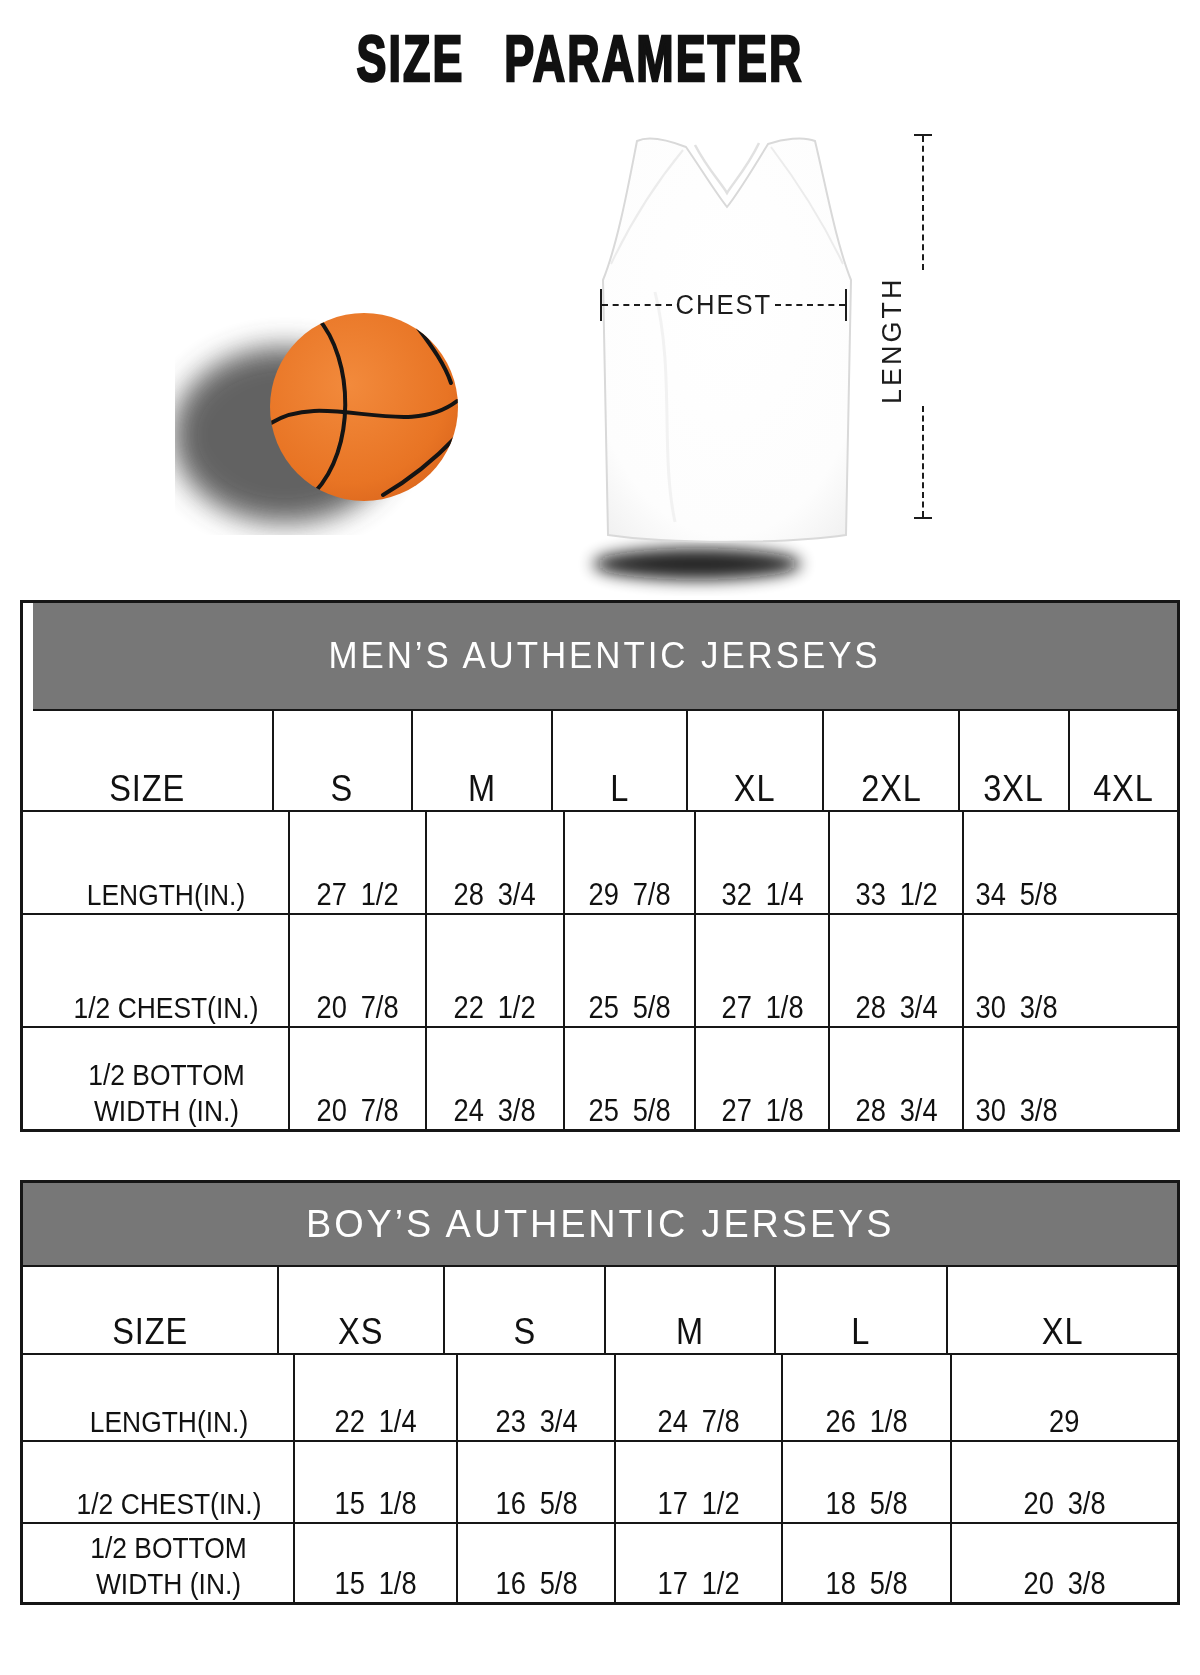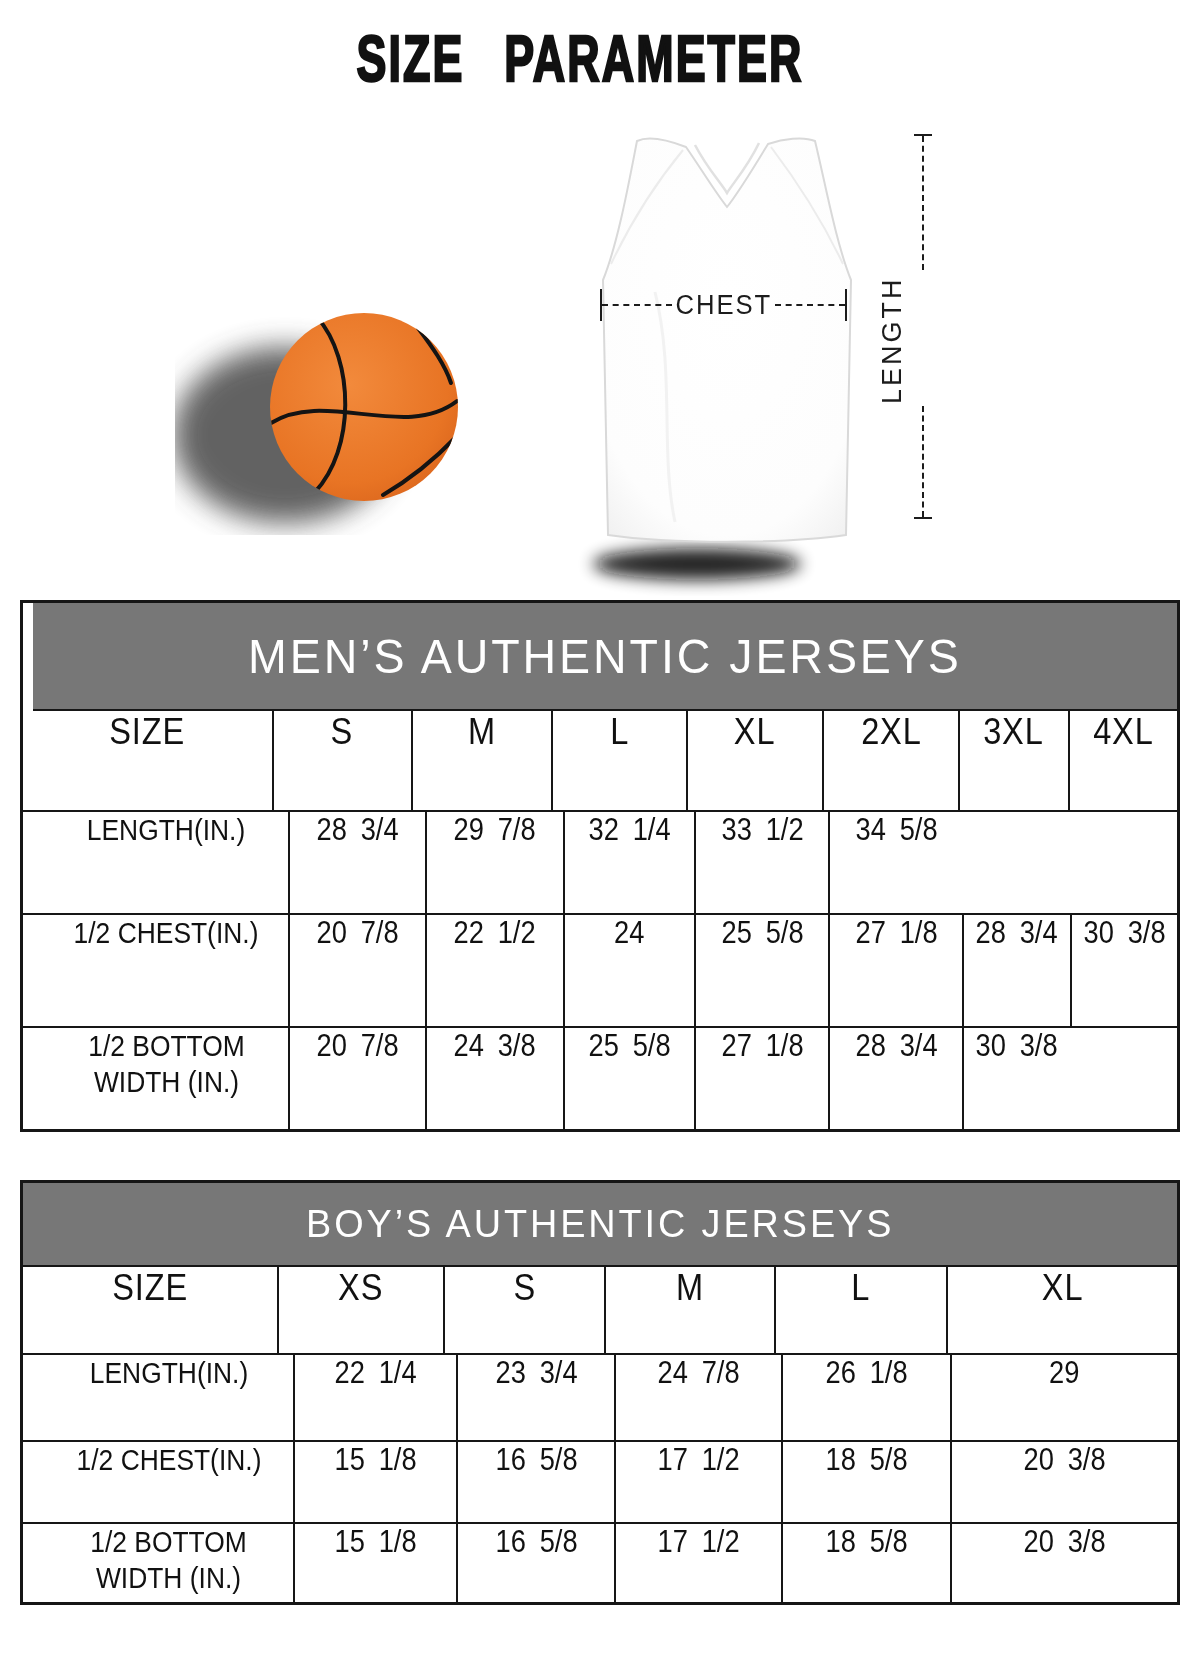--- a/index.html
+++ b/index.html
@@ -47,29 +47,29 @@
   .tbl{
     position:absolute;left:20px;width:1160px;box-sizing:border-box;
     border:3px solid #161616;background:#fff;
   }
   .tbl-head{
     display:flex;align-items:center;justify-content:center;
     color:#fff;border-bottom:2px solid #161616;
   }
   .tbl-head span{letter-spacing:3px;transform:scaleX(0.97);white-space:nowrap;}
   .men{top:600px;}
-  .men .tbl-head{height:106px;background:#777777;font-size:48px;margin-left:10px;}
+  .men .tbl-head{height:106px;background:#777777;font-size:36px;margin-left:10px;}
   .boy{top:1180px;}
   .boy .tbl-head{height:82px;background:#777777;font-size:39px;}
   .grid{display:grid;}
   .men-cols{grid-template-columns:250fr 140fr 141fr 135fr 137fr 137fr 110fr 110fr;}
   .boy-cols{grid-template-columns:255fr 167fr 162fr 171fr 173fr 232fr;}
   .grid + .grid{border-top:2px solid #161616;padding-left:21px;}
   .cell{
-    display:flex;align-items:flex-start;justify-content:center;
+    display:flex;align-items:flex-end;justify-content:center;
     border-left:2px solid #161616;text-align:center;overflow:hidden;
   }
   .cell:first-child{border-left:none;}
   .men .row-size{height:99px;}
   .men .r1{height:101px;}
   .men .r2{height:111px;}
   .men .r3{height:101px;}
   .boy .row-size{height:86px;}
   .boy .r1{height:85px;}
   .boy .r2{height:80px;}
@@ -188,20 +188,23 @@
       <div class="cell">
           <span class="cnd sz">4XL</span>
         </div>
     </div>
 
     <div class="grid men-cols r1">
       <div class="cell">
           <span class="cnd lbl">LENGTH(IN.)</span>
         </div>
       <div class="cell">
+          <span class="cnd val">27 1/2</span>
+        </div>
+      <div class="cell">
           <span class="cnd val">28 3/4</span>
         </div>
       <div class="cell">
           <span class="cnd val">29 7/8</span>
         </div>
       <div class="cell">
           <span class="cnd val">32 1/4</span>
         </div>
       <div class="cell">
           <span class="cnd val">33 1/2</span>
@@ -213,23 +216,20 @@
 
     <div class="grid men-cols r2">
       <div class="cell">
           <span class="cnd lbl">1/2 CHEST(IN.)</span>
         </div>
       <div class="cell">
           <span class="cnd val">20 7/8</span>
         </div>
       <div class="cell">
           <span class="cnd val">22 1/2</span>
-        </div>
-      <div class="cell">
-          <span class="cnd val">24</span>
         </div>
       <div class="cell">
           <span class="cnd val">25 5/8</span>
         </div>
       <div class="cell">
           <span class="cnd val">27 1/8</span>
         </div>
       <div class="cell">
           <span class="cnd val">28 3/4</span>
         </div>

